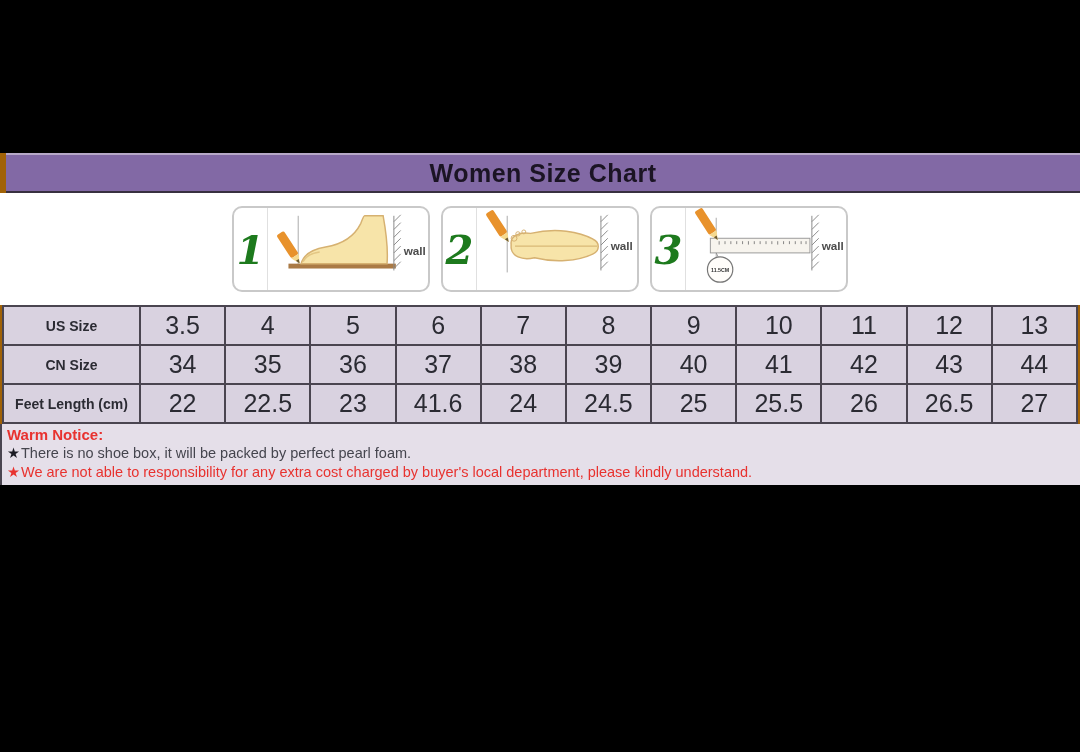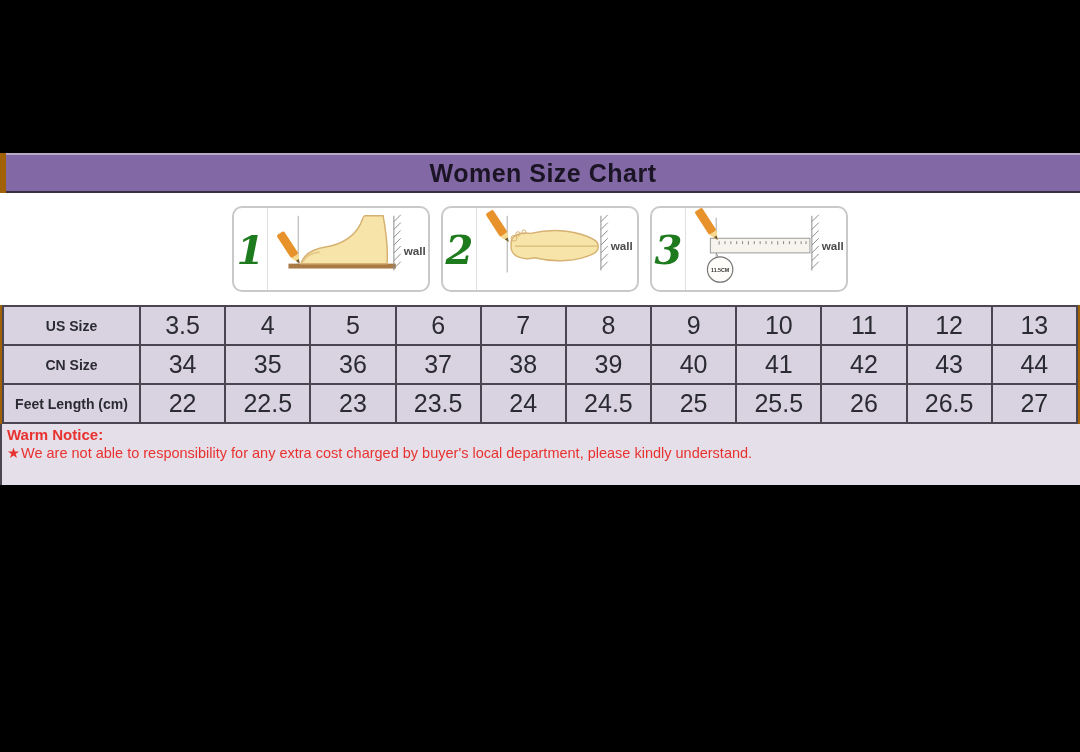--- a/index.html
+++ b/index.html
@@ -223,34 +223,35 @@
           <td>41</td>
           <td>42</td>
           <td>43</td>
           <td>44</td>
         </tr>
         <tr>
           <th>Feet Length (cm)</th>
           <td>22</td>
           <td>22.5</td>
           <td>23</td>
-          <td>23.5</td>
+          <td>41.6</td>
           <td>24</td>
           <td>24.5</td>
           <td>25</td>
           <td>25.5</td>
           <td>26</td>
           <td>26.5</td>
           <td>27</td>
         </tr>
       </tbody>
   </table>
 
   <div class="notice">
     <div class="notice-heading">Warm Notice:</div>
     <div>
+        <div class="notice-line"><span class="star">★</span><span>There is no shoe box, it will be packed by perfect pearl foam.</span></div>
         <div class="notice-line red"><span class="star">★</span><span>We are not able to responsibility for any extra cost charged by buyer's local department, please kindly understand.</span></div>
       </div>
   </div>
 
 </div>
 
 <div class="letterbox lb-bottom"></div>
 
 </body></html>

